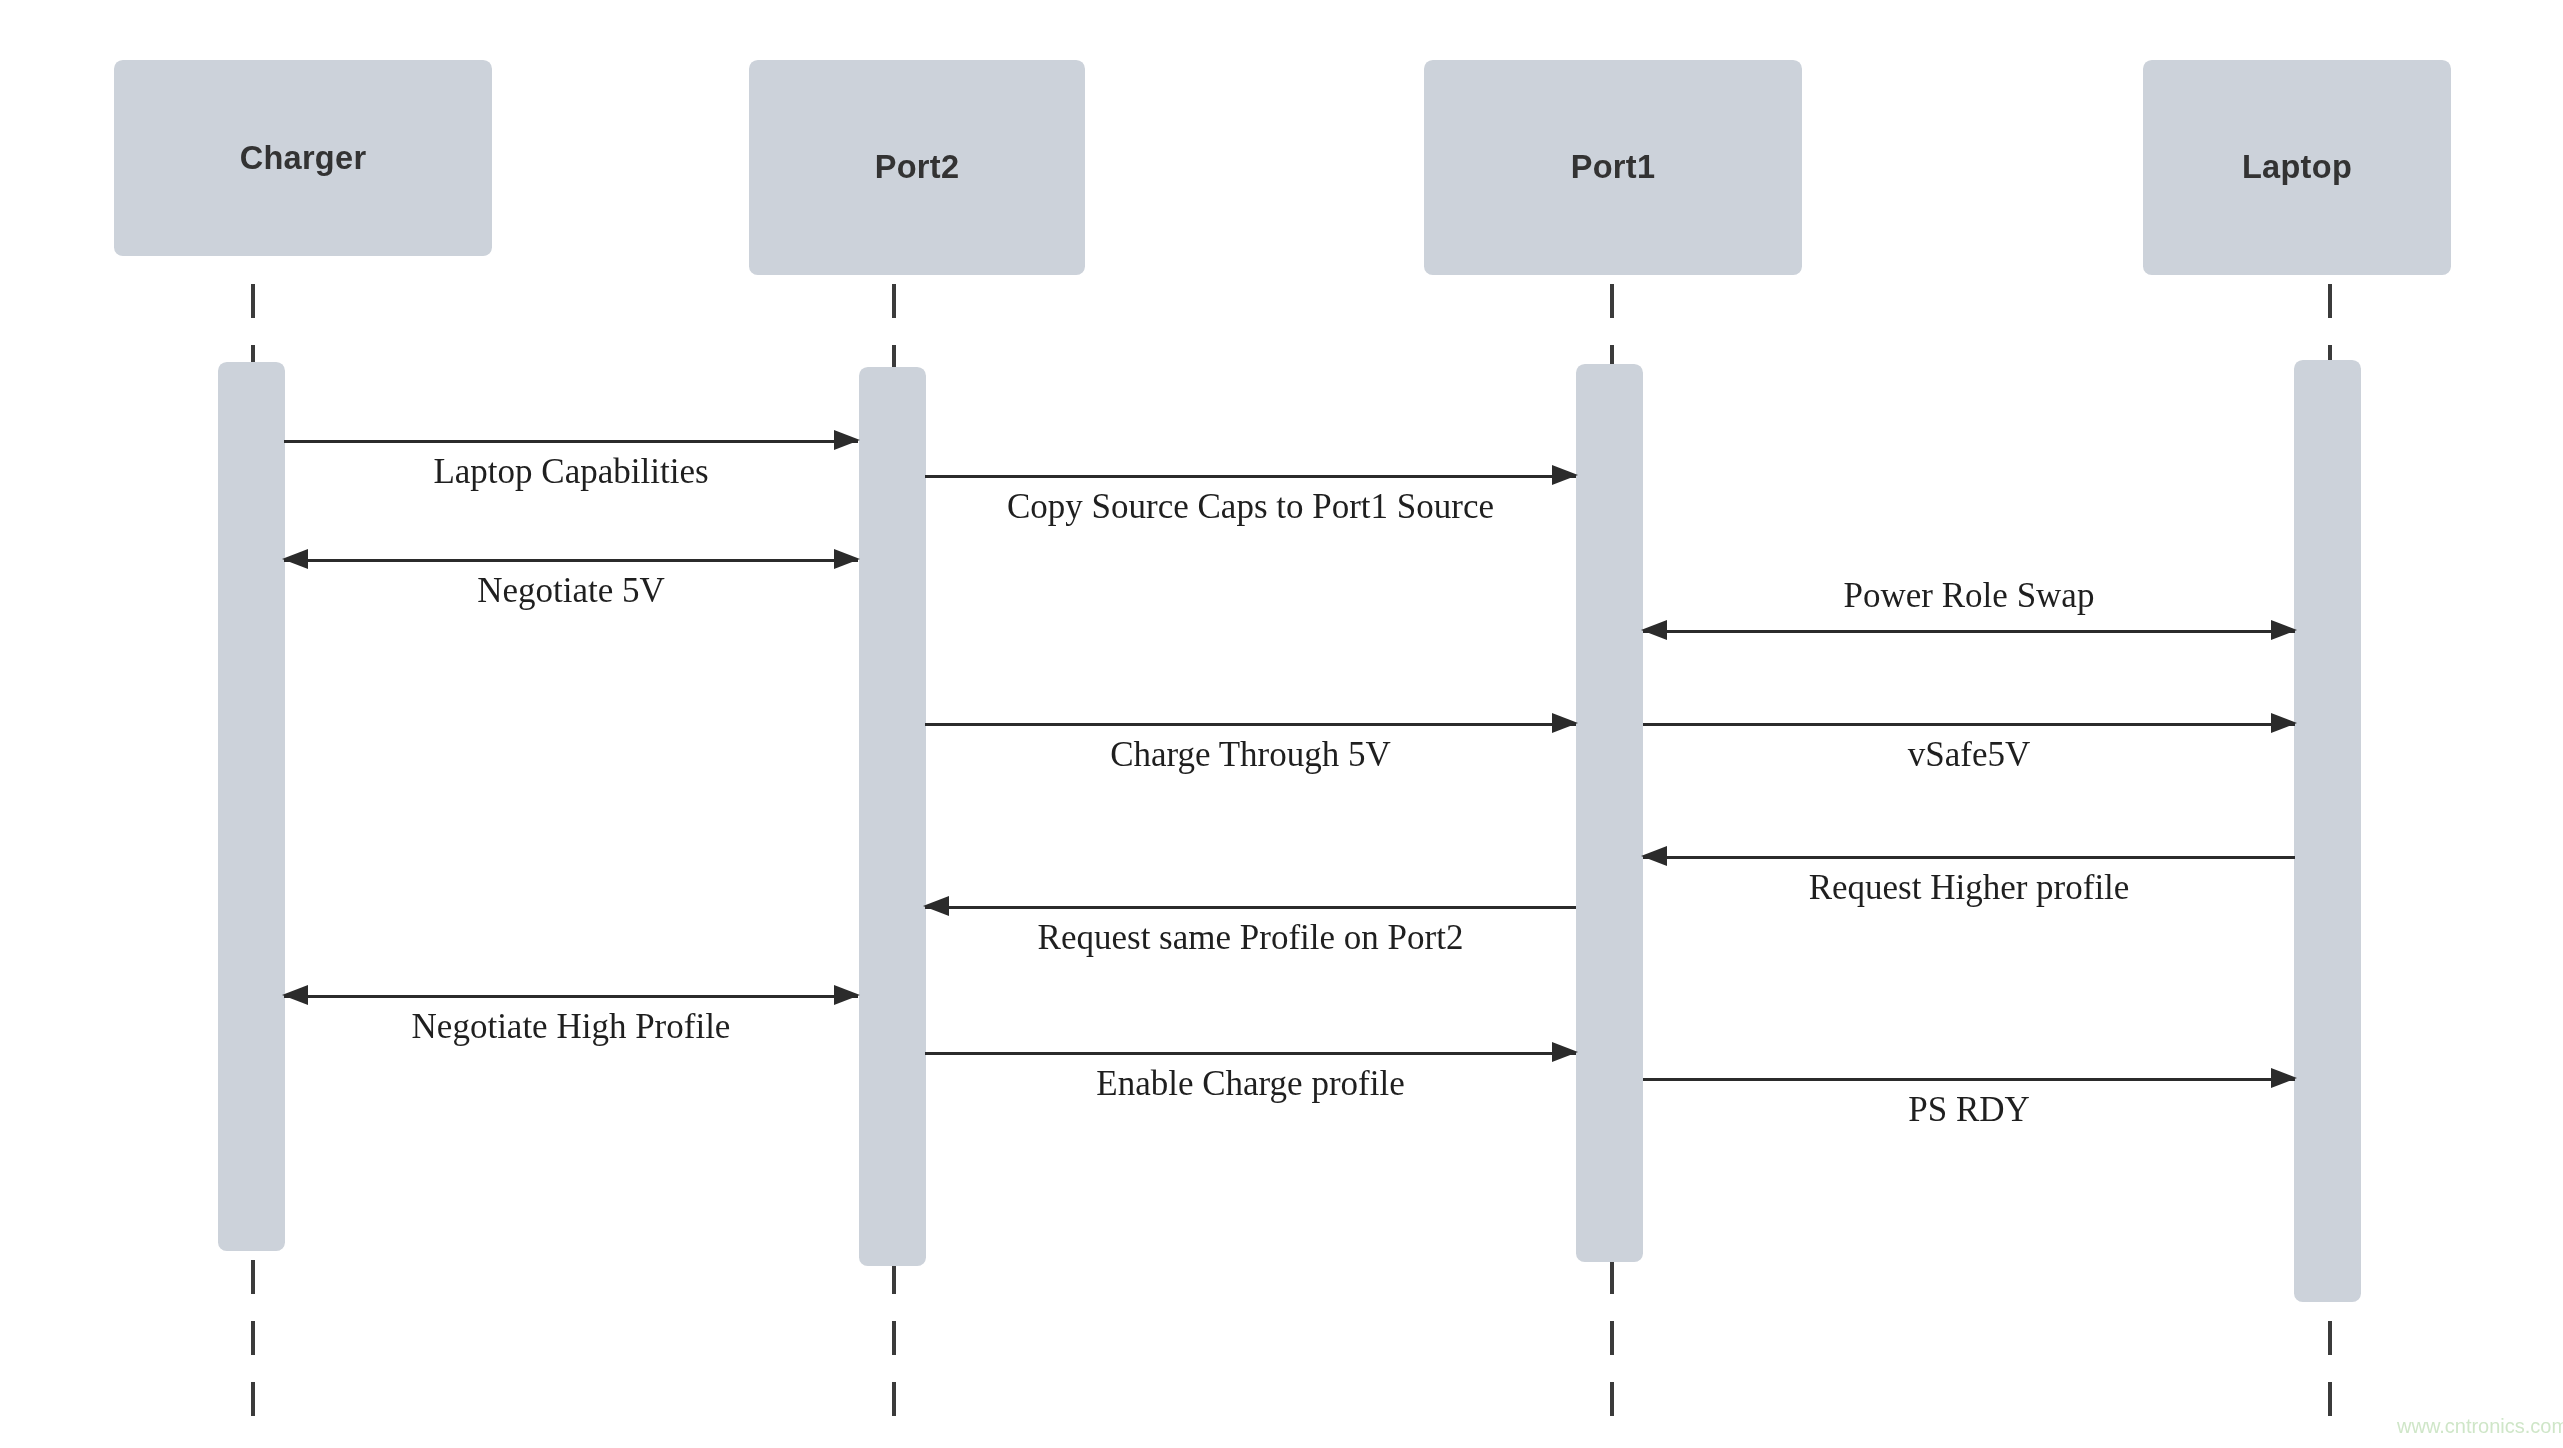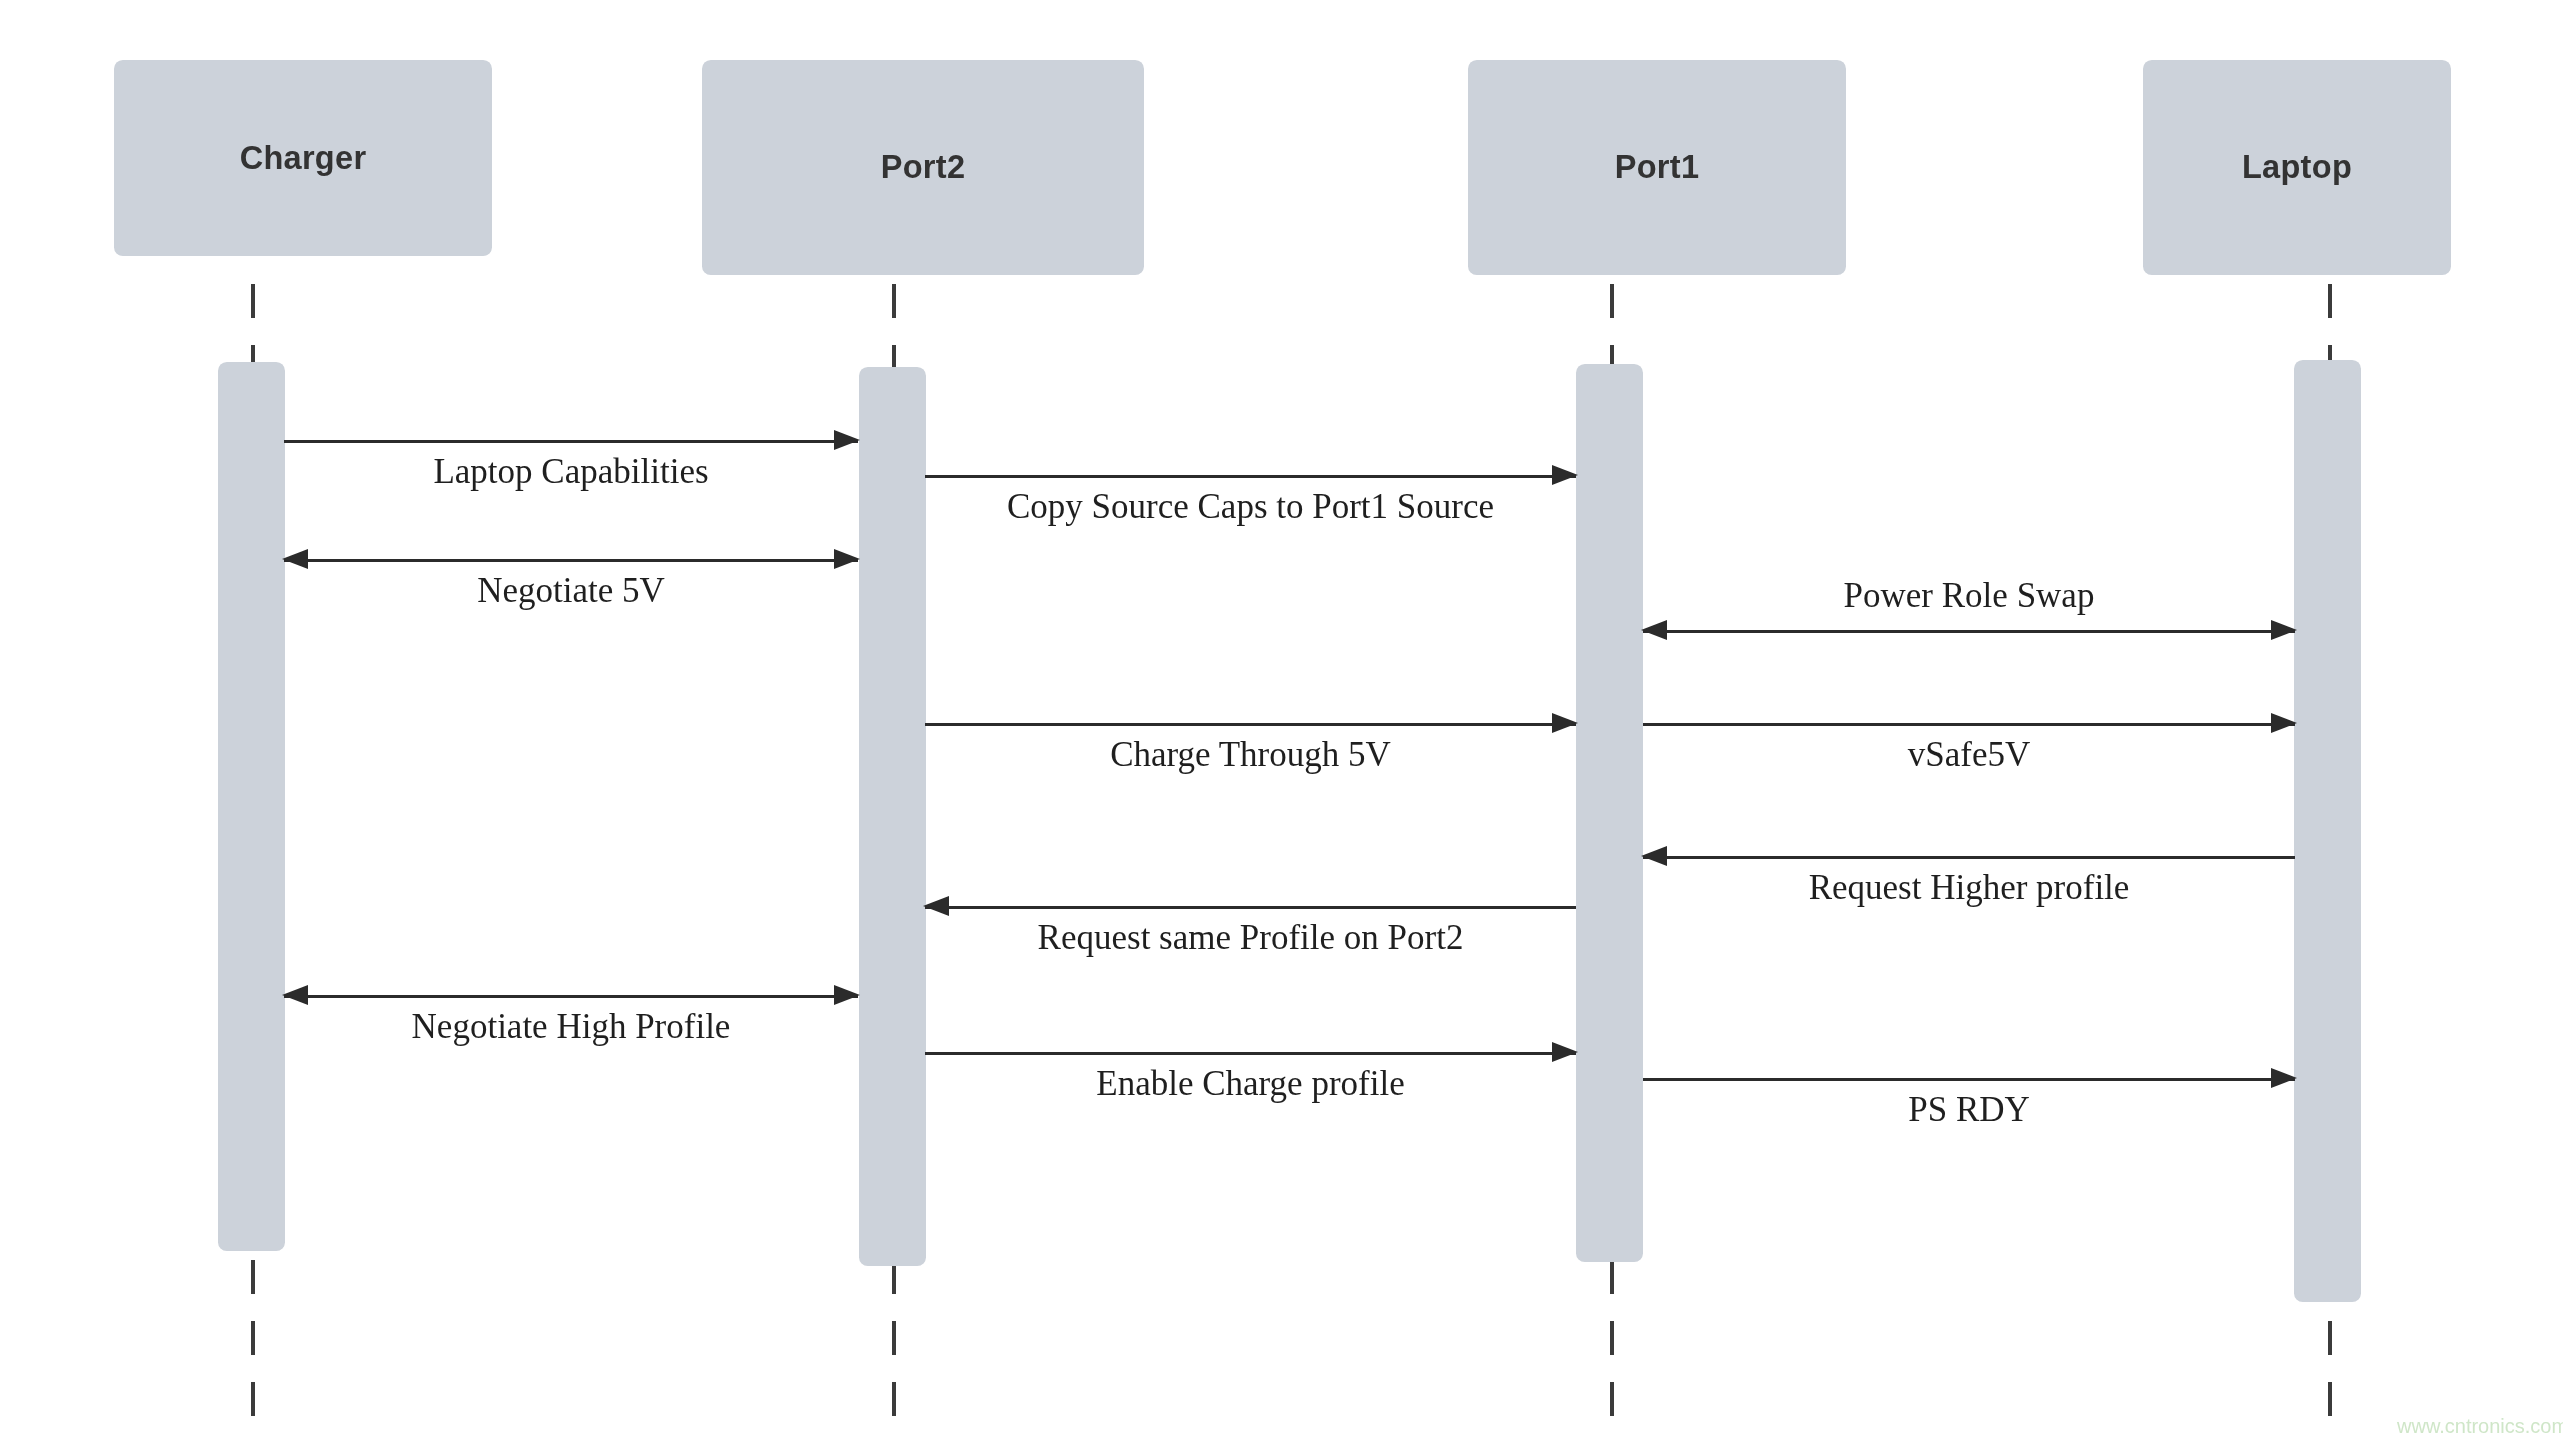--- a/index.html
+++ b/index.html
@@ -106,26 +106,26 @@
 <div id="canvas">
 
   <div id="participants-layer">
       <div class="lifeline" style="left: 251px; top: 284px; height: 1148px;"></div>
       <div class="activation" style="left: 218px; top: 362px; width: 67px; height: 889px;"></div>
       <div class="participant-box" style="left: 66px; top: 60px; width: 378px; height: 196px; margin-left: 48px;">
         <span>Charger</span>
       </div>
       <div class="lifeline" style="left: 892px; top: 284px; height: 1148px;"></div>
       <div class="activation" style="left: 859px; top: 367px; width: 67px; height: 899px;"></div>
-      <div class="participant-box" style="left: 702px; top: 60px; width: 442px; height: 215px;">
+      <div class="participant-box" style="left: 749px; top: 60px; width: 336px; height: 215px;">
         <span>Port2</span>
       </div>
       <div class="lifeline" style="left: 1610px; top: 284px; height: 1148px;"></div>
       <div class="activation" style="left: 1576px; top: 364px; width: 67px; height: 898px;"></div>
-      <div class="participant-box" style="left: 1424px; top: 60px; width: 378px; height: 215px; margin-left: 44px;">
+      <div class="participant-box" style="left: 1424px; top: 60px; width: 378px; height: 215px;">
         <span>Port1</span>
       </div>
       <div class="lifeline" style="left: 2328px; top: 284px; height: 1148px;"></div>
       <div class="activation" style="left: 2294px; top: 360px; width: 67px; height: 942px;"></div>
       <div class="participant-box" style="left: 2143px; top: 60px; width: 308px; height: 215px;">
         <span>Laptop</span>
       </div>
     </div>
   <div id="messages-layer">
       <div class="message" style="left: 284px; top: 440px; width: 574px;">

